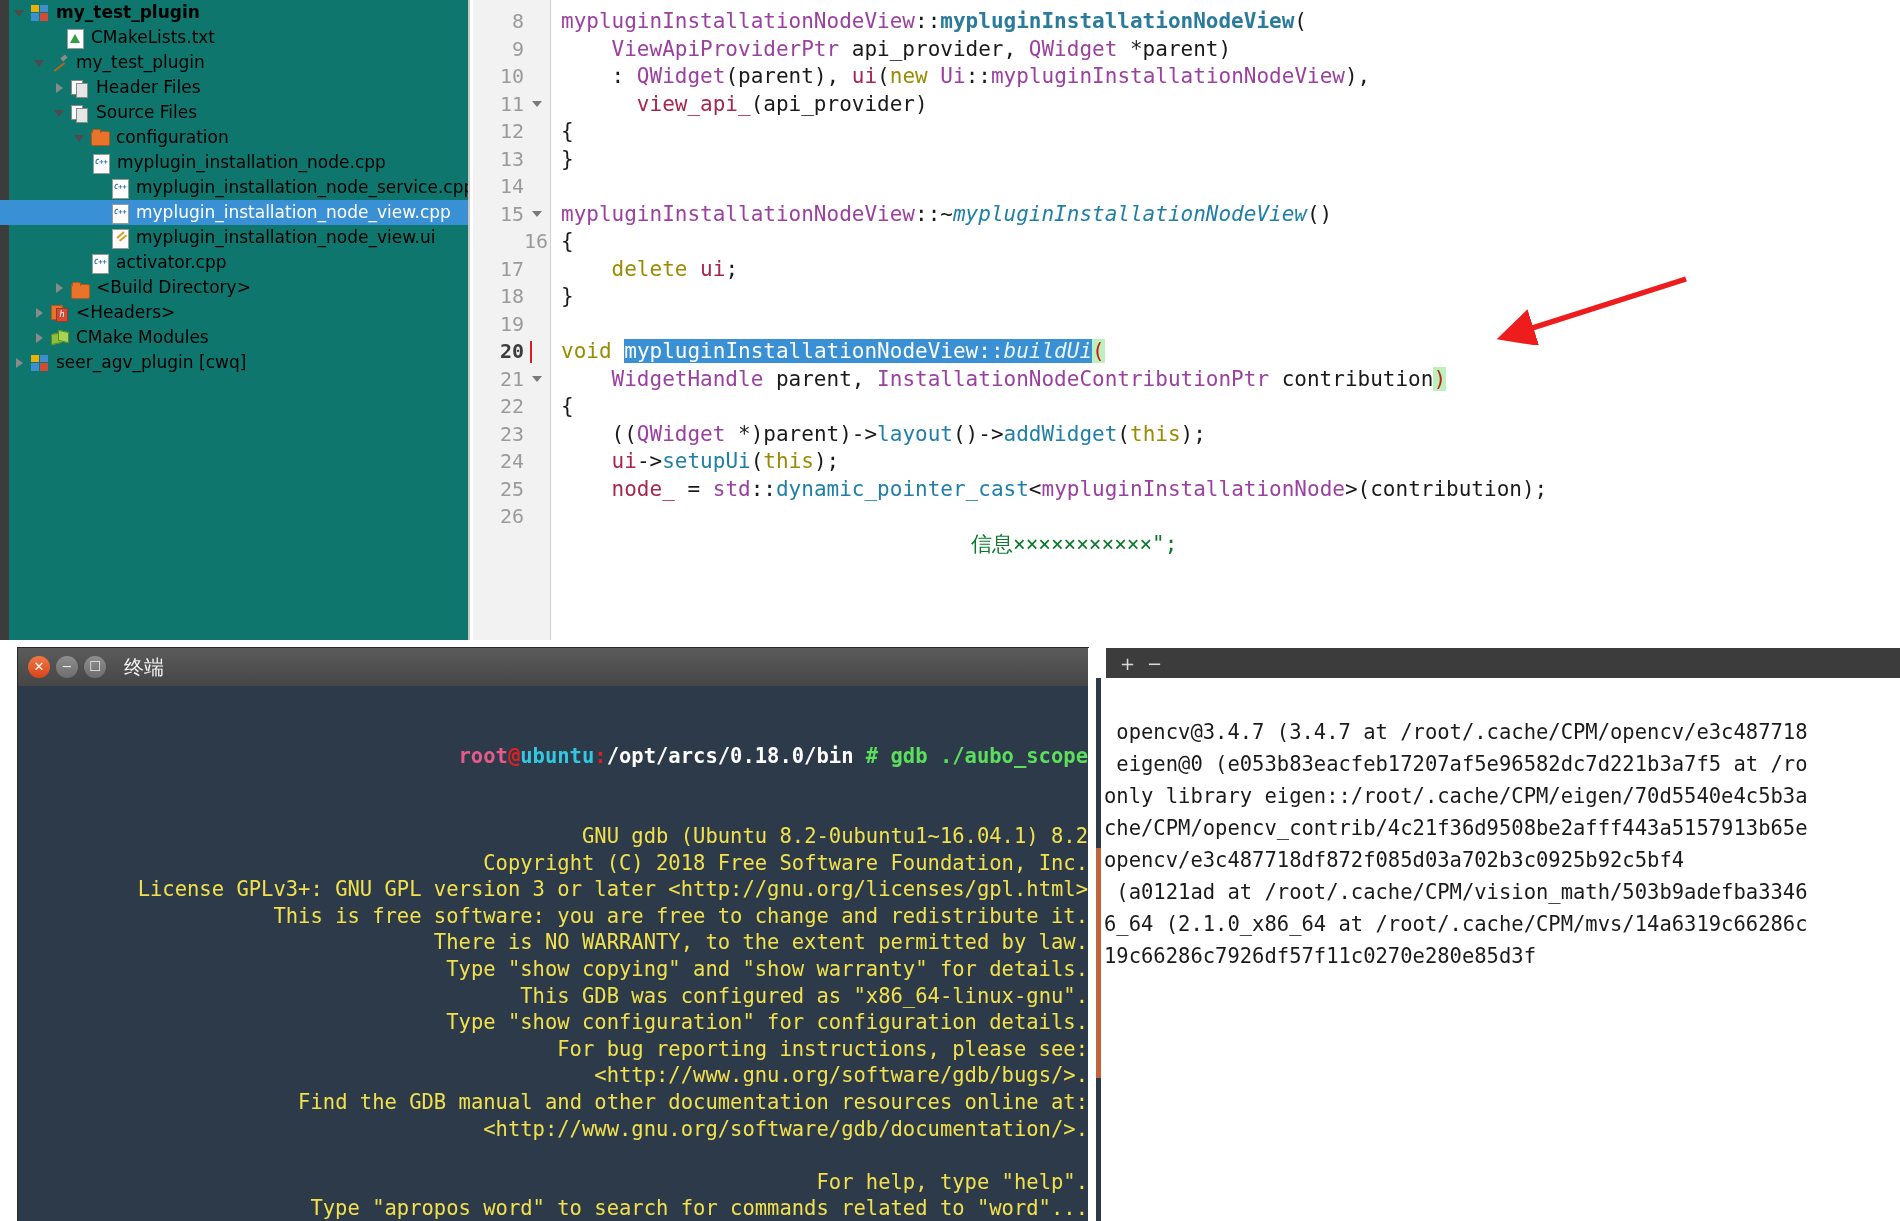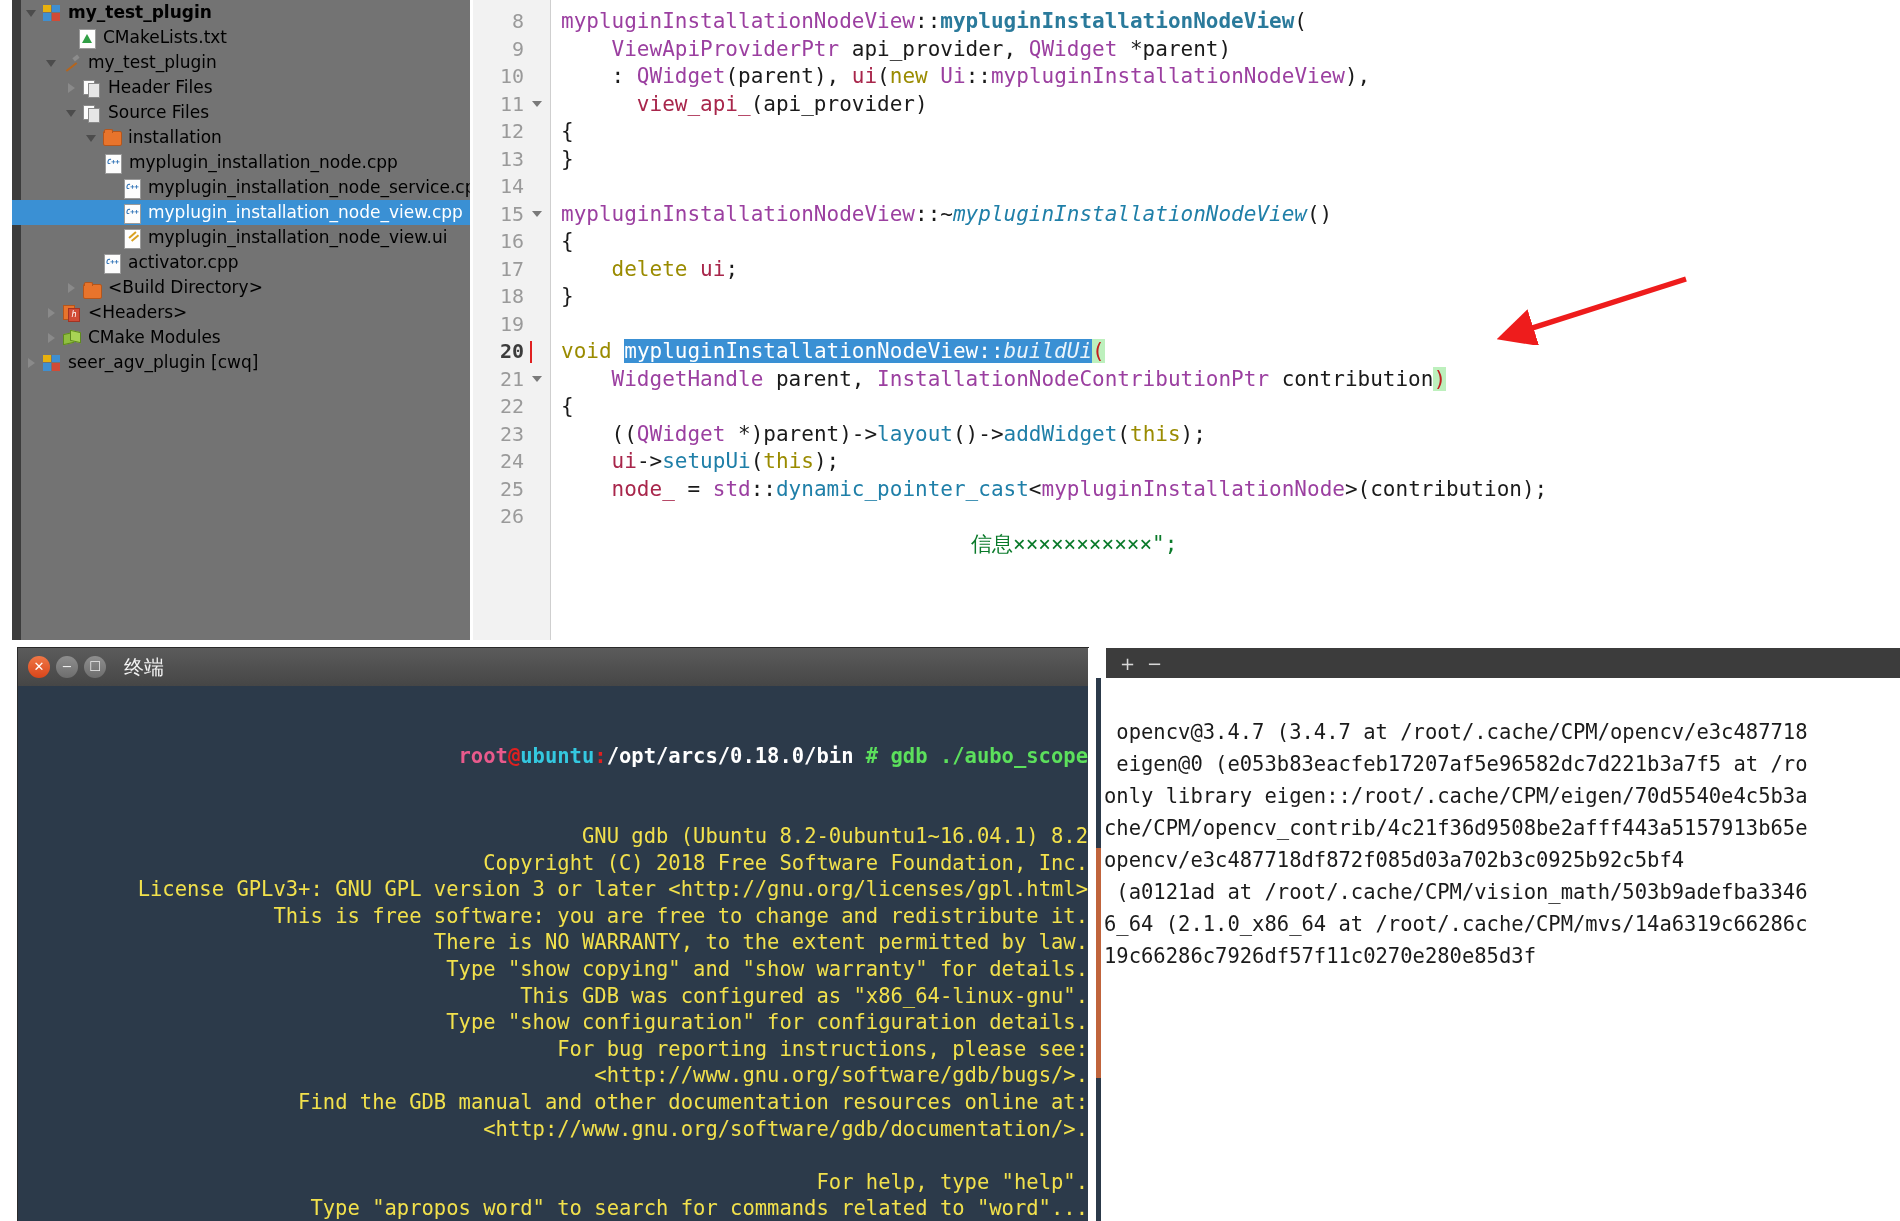--- a/index.html
+++ b/index.html
@@ -5,22 +5,22 @@
   html,body{margin:0;padding:0;}
   body{
     width:1900px;height:1221px;overflow:hidden;position:relative;
     background:#ffffff;
     font-family:"DejaVu Sans","Liberation Sans",sans-serif;
     -webkit-font-smoothing:antialiased;
   }
 
   
   #project-tree{
-    position:absolute;left:12px;top:0;width:470px;height:640px;
-    background:#737373;overflow:hidden;
+    position:absolute;left:0;top:0;width:470px;height:640px;
+    background:#0f766e;overflow:hidden;
   }
   #tree-leftbar{position:absolute;left:0;top:0;width:9px;height:640px;background:#3c3c3c;}
   #tree-rightbar{position:absolute;left:468px;top:0;width:2px;height:640px;background:#c8c8c8;}
   .tnode{
     position:relative;height:25px;line-height:25px;
     display:flex;align-items:center;white-space:nowrap;
     font-size:17px;color:#000000;padding-left:9px;
   }
   .tnode.sel{background:#3a90d4;color:#ffffff;}
   .tw{display:inline-block;width:20px;min-width:20px;text-align:center;}
@@ -191,21 +191,21 @@
         <span class="ticon">
           <i class="ic-grp"></i>
         </span>
         <span class="tlabel">Source Files</span>
       </div>
       <div class="tnode" style="padding-left: 69px;">
         <span class="tw"><i class="arrow-down"></i></span>
         <span class="ticon">
           <i class="ic-folder"></i>
         </span>
-        <span class="tlabel">installation</span>
+        <span class="tlabel">configuration</span>
       </div>
       <div class="tnode" style="padding-left: 70px;">
         <span class="tw"></span>
         <span class="ticon">
           <i class="ic-cpp"></i>
         </span>
         <span class="tlabel">myplugin_installation_node.cpp</span>
       </div>
       <div class="tnode" style="padding-left: 89px;">
         <span class="tw"></span>
@@ -290,21 +290,21 @@
         <div class="gline" style="top: 145.5px;">
           <span class="gnum">13</span>
         </div>
         <div class="gline" style="top: 173px;">
           <span class="gnum">14</span>
         </div>
         <div class="gline" style="top: 200.5px;">
           <span class="gnum">15</span>
           <span class="gfold"></span>
         </div>
-        <div class="gline" style="top: 228px;">
+        <div class="gline" style="top: 228px; margin-left: 24px;">
           <span class="gnum">16</span>
         </div>
         <div class="gline" style="top: 255.5px;">
           <span class="gnum">17</span>
         </div>
         <div class="gline" style="top: 283px;">
           <span class="gnum">18</span>
         </div>
         <div class="gline" style="top: 310.5px;">
           <span class="gnum">19</span>

